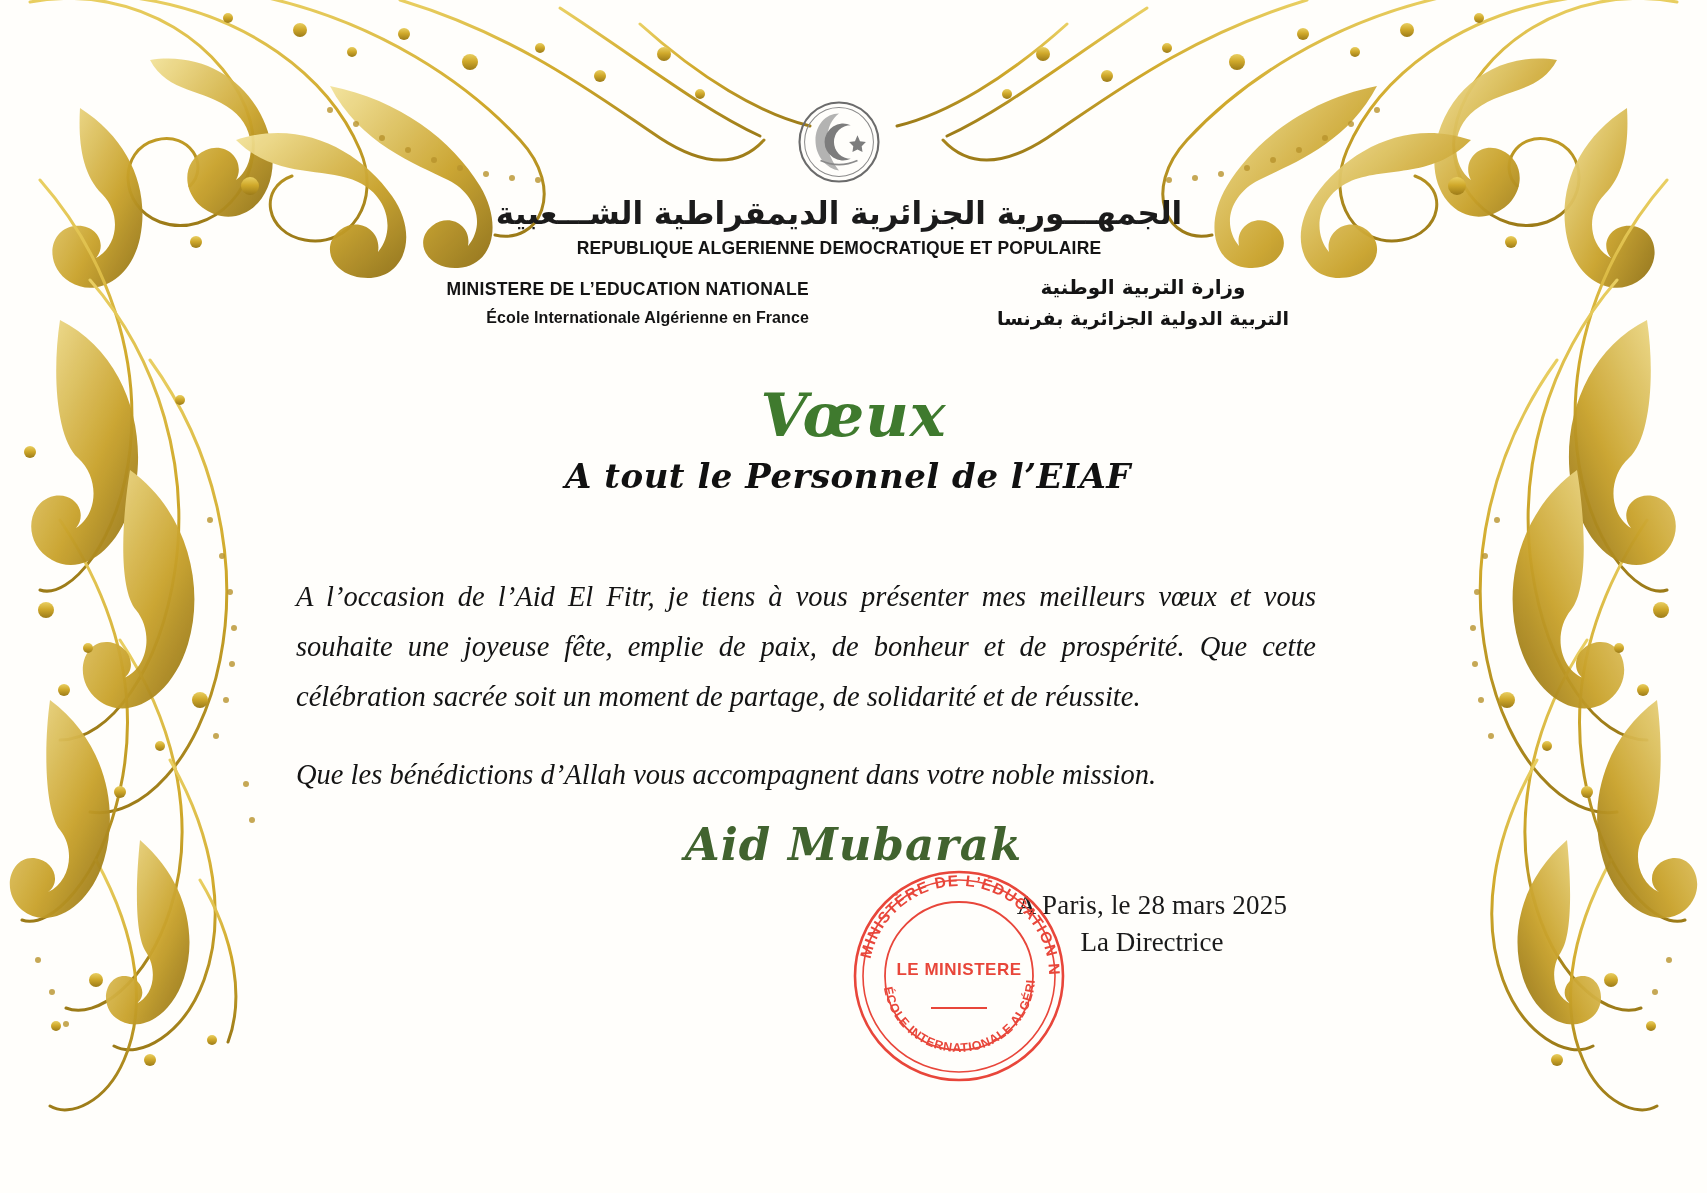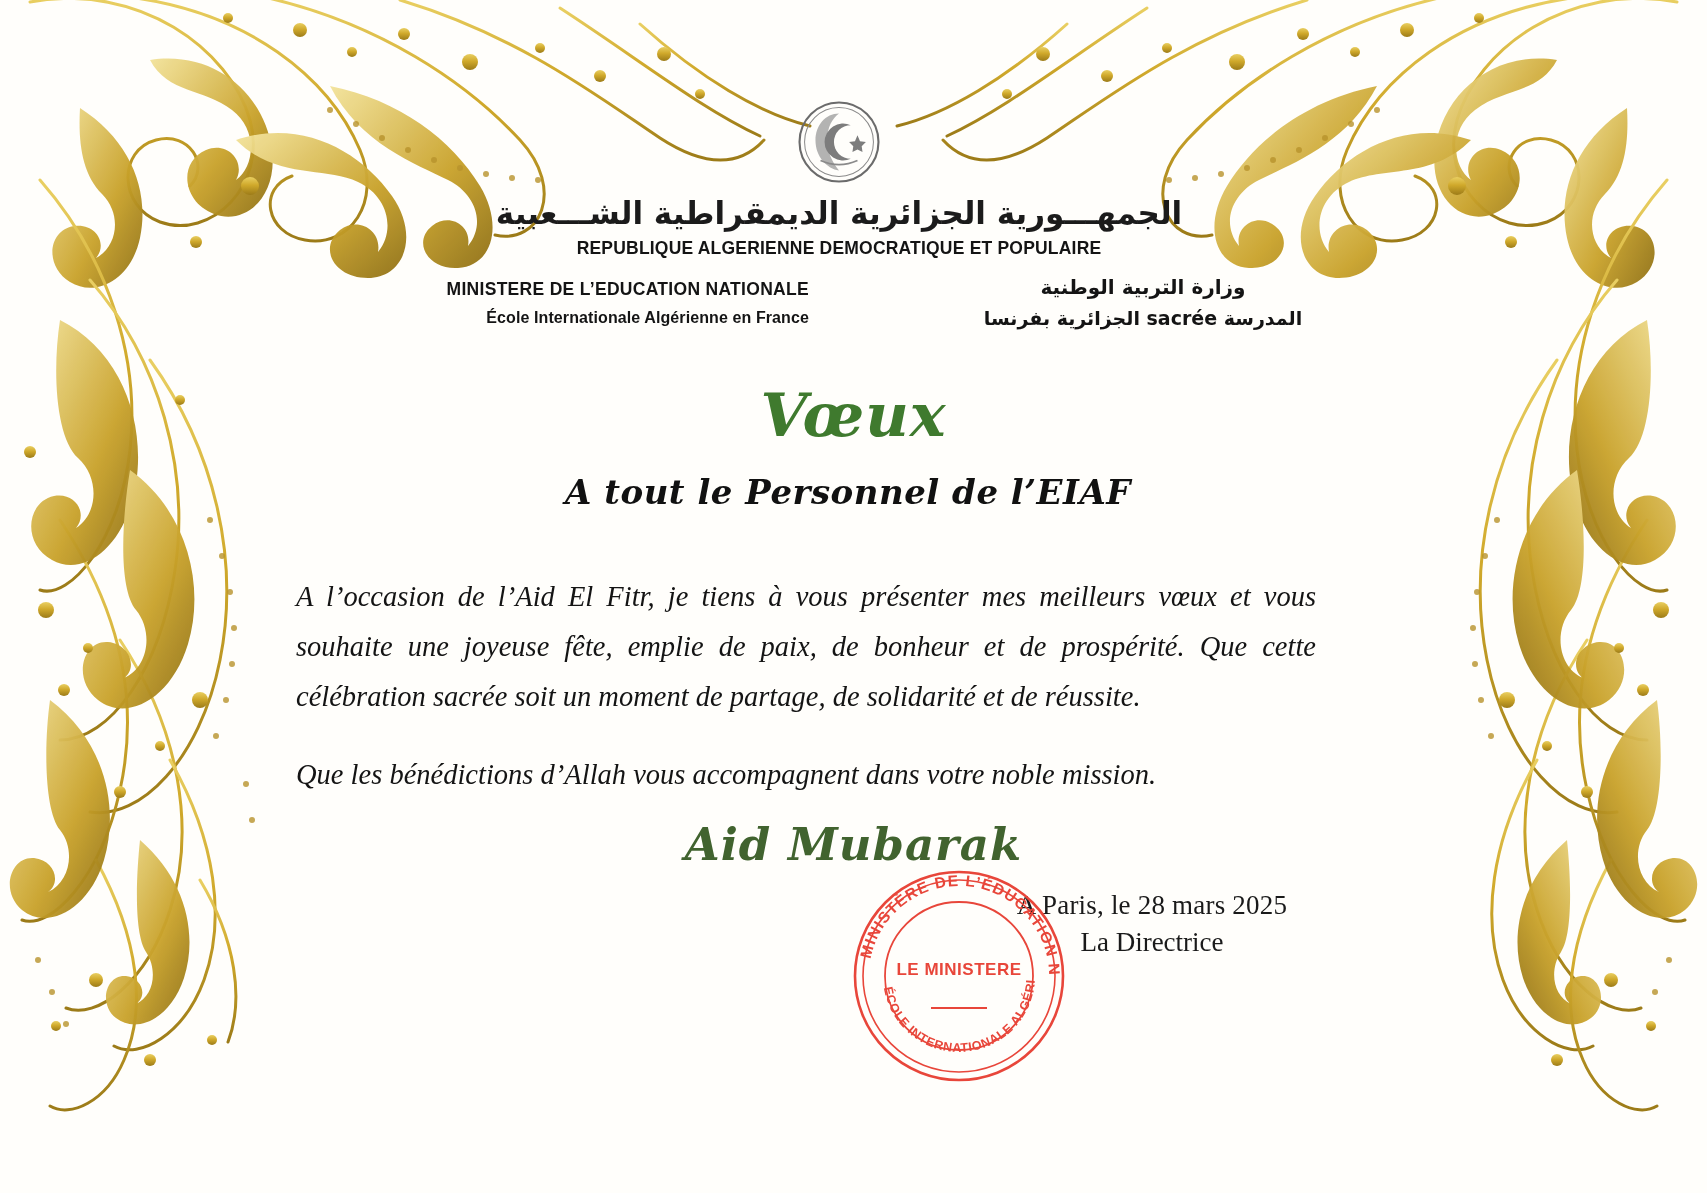--- a/index.html
+++ b/index.html
@@ -125,21 +125,21 @@
     text-align: center;
     font-family: "DejaVu Serif", serif;
     font-style: italic;
     font-size: 60px;
     font-weight: bold;
     color: #3f7a2e;
     letter-spacing: 1px;
   }
   .addressee {
     position: absolute;
-    top: 472px;
+    top: 456px;
     left: 0;
     width: 1696px;
     text-align: center;
     font-family: "DejaVu Serif", serif;
     font-style: italic;
     font-weight: bold;
     font-size: 34px;
     color: #111111;
     letter-spacing: 0.5px;
   }
@@ -425,21 +425,21 @@
     <div class="ar-republic">الجمهـــورية الجزائرية الديمقراطية الشـــعبية</div>
     <div class="fr-republic">REPUBLIQUE ALGERIENNE DEMOCRATIQUE ET POPULAIRE</div>
 
     <div class="ministry-row">
       <div class="min-left">
         <div class="l1">MINISTERE DE L’EDUCATION NATIONALE</div>
         <div class="l2">École Internationale Algérienne en France</div>
       </div>
       <div class="min-right">
         <div class="l1">وزارة التربية الوطنية</div>
-        <div class="l2">المدرسة sacrée الجزائرية بفرنسا</div>
+        <div class="l2">التربية الدولية الجزائرية بفرنسا</div>
       </div>
     </div>
   </div>
 
   <div class="voeux">Vœux</div>
   <div class="addressee">A tout le Personnel de l’EIAF</div>
 
   <div class="body-text">
     <p>A l’occasion de l’Aid El Fitr, je tiens à vous présenter mes meilleurs vœux et vous souhaite une joyeuse fête, emplie de paix, de bonheur et de prospérité. Que cette célébration sacrée soit un moment de partage, de solidarité et de réussite.</p>
     <p>Que les bénédictions d’Allah vous accompagnent dans votre noble mission.</p>

